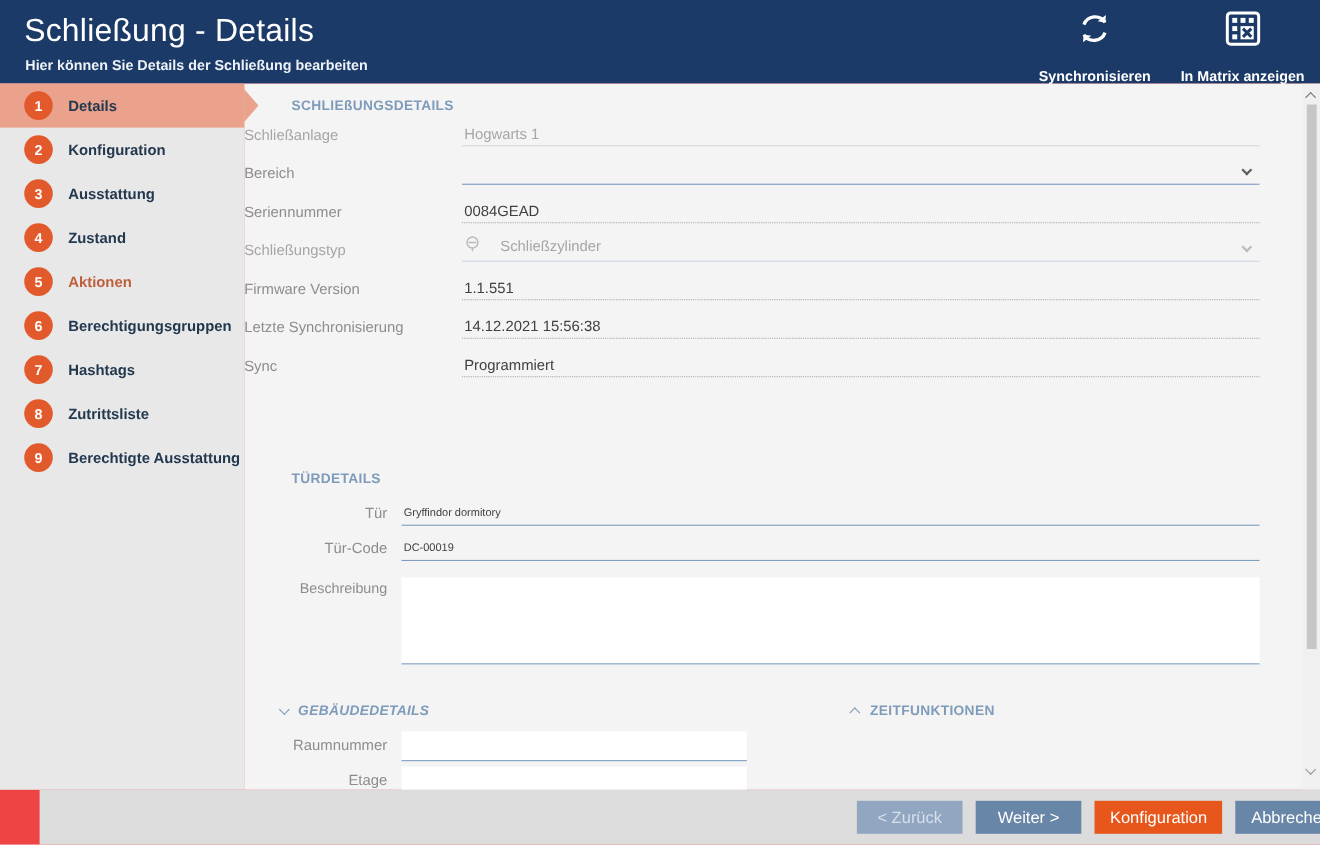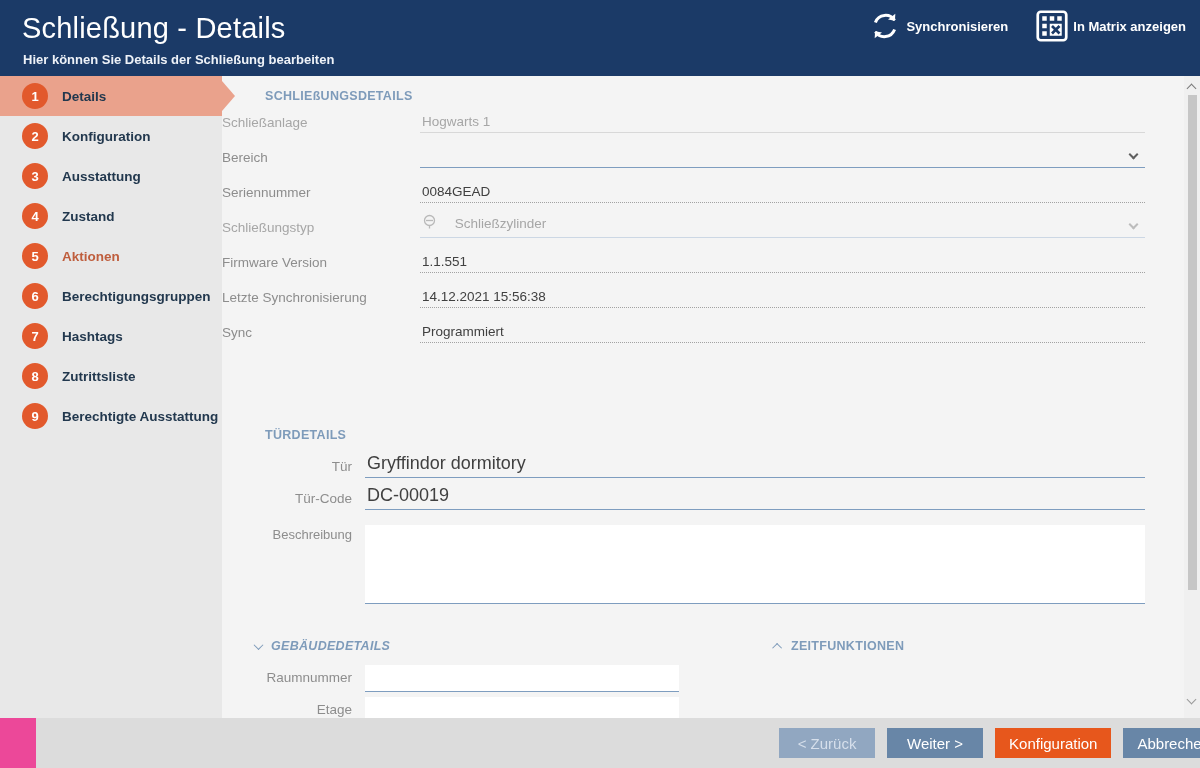--- a/index.html
+++ b/index.html
@@ -1,29 +1,29 @@
 <!DOCTYPE html>
 <html><head>
 <meta charset="utf-8">
 <style>
   * { margin:0; padding:0; box-sizing:border-box; }
   html,body { width:1200px; height:768px; overflow:hidden;
     font-family:"Liberation Sans","DejaVu Sans",sans-serif; }
-  #app { position:relative; width:1200px; height:768px; background:#ec4899; }
+  #app { position:relative; width:1200px; height:768px; background:#ef4444; }
 
   
   .header { position:absolute; left:0; top:0; width:1200px; height:76px;
     background:#1b3a67; color:#fff; }
   .header h1 { position:absolute; left:22px; top:12px; font-size:29px;
     font-weight:300; letter-spacing:.2px; }
   .header .sub { position:absolute; left:23px; top:52px; font-size:13px;
     font-weight:600; color:#eef2f8; }
   .hactions { position:absolute; right:14px; top:8px; display:flex; gap:26px; }
-  .haction { display:flex; flex-direction:row; align-items:center;
-    gap:3px; cursor:pointer; min-width:104px; }
+  .haction { display:flex; flex-direction:column; align-items:center;
+    gap:18px; cursor:pointer; min-width:104px; }
   .haction svg { display:block; }
   .haction .hlabel { font-size:13px; font-weight:600; color:#fff; white-space:nowrap; }
 
   
   .sidebar { position:absolute; left:0; top:76px; width:222px; height:642px;
     background:#e8e8e8; z-index:3; }
   .side-item { position:relative; height:40px; display:flex; align-items:center;
     cursor:pointer; }
   .side-item .num { width:26px; height:26px; margin-left:22px; border-radius:50%;
     background:#e2592c; color:#fff; font-size:13px; font-weight:700;
@@ -63,21 +63,21 @@
   .row-chev { right:8px; bottom:10px; }
   .typ-icon { vertical-align:-3px; margin-right:14px; }
 
   .sec2-title { position:absolute; left:43px; top:352px; }
   .rows2 { position:absolute; left:0; right:55px; top:370px; }
   .frow2 { position:relative; height:32px; }
   .frow2 .lab { position:absolute; left:0; bottom:4px; width:130px;
     text-align:right; font-size:13.5px; color:#8d8d8d; white-space:nowrap; }
   .frow2 .val { position:absolute; left:143px; right:0; bottom:0;
     padding:0 0 3px 2px; border-bottom:1px solid #7e9dbf; }
-  .frow2 input { width:100%; border:none; background:transparent; font-size:18px;
+  .frow2 input { width:100%; border:none; background:transparent; font-size:10px;
     color:#404040; outline:none; padding:0; }
   .desc-lab { position:absolute; left:0; top:451px; width:130px; text-align:right;
     font-size:13px; color:#8d8d8d; }
   .desc-area { position:absolute; left:143px; top:449px; width:780px; height:79px;
     background:#fff; border:none; border-bottom:1px solid #7e9dbf; resize:none;
     outline:none; font:13.5px "Liberation Sans","DejaVu Sans",sans-serif;
     color:#404040; padding:4px 6px; }
 
   .collapse-hd { position:absolute; top:563px; display:flex; align-items:center;
     gap:9px; cursor:pointer; }

